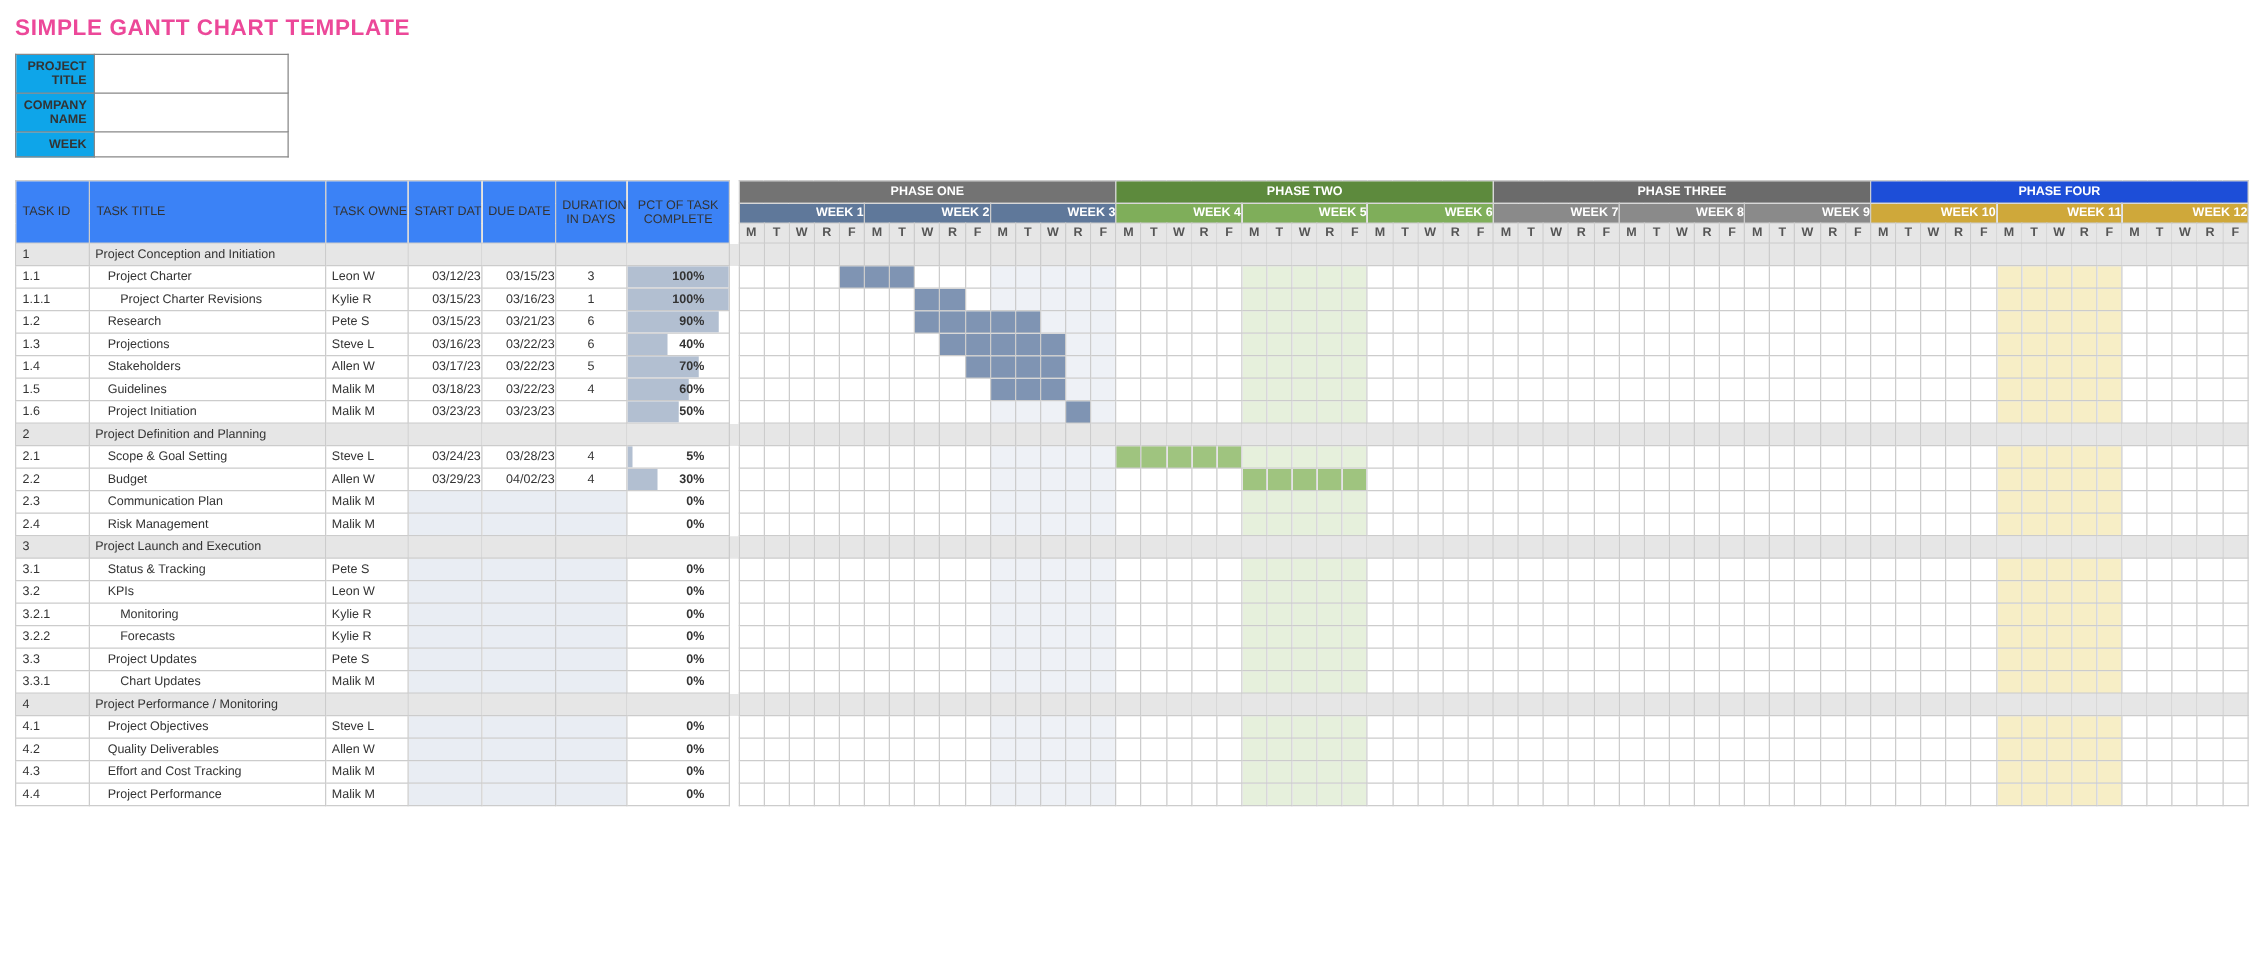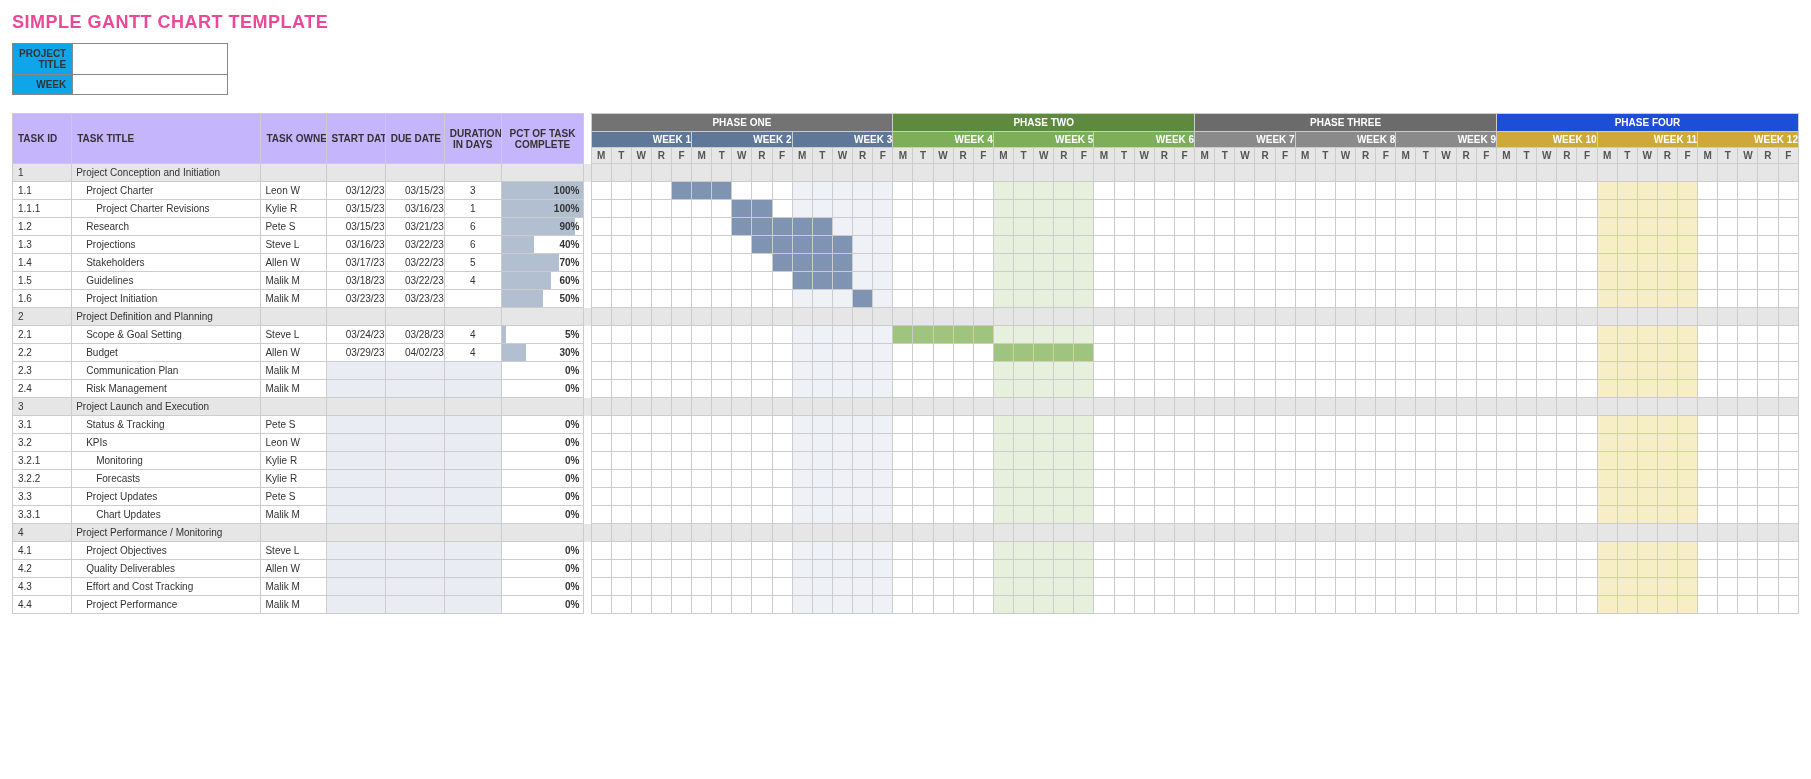--- a/index.html
+++ b/index.html
@@ -63,33 +63,33 @@
   .ph3 { background:#6b6b6b; }
   .ph4 { background:#1d4ed8; }
 
   .week-hdr { color:#fff; font-weight:bold; text-align:right; height:16px; font-size:9px;}
   .w-ph1 { background:#5f789a; }
   .w-ph2 { background:#7fae5a; }
   .w-ph3 { background:#8a8a8a; }
   .w-ph4 { background:#cfa83a; }
 
   .day-hdr { background:#e6e6e6; text-align:center; font-weight:bold; height:16px; font-size:9px; color:#555;}
-  .left-hdr { background:#c4b5fd; font-weight:bold; text-align:left; padding:3px 5px !important; vertical-align:middle;}
+  .left-hdr { background:#3b82f6; font-weight:normal; text-align:left; padding:3px 5px !important; vertical-align:middle;}
 
   .row-data td { height:18px; }
   .row-header td { background:#e6e6e6; height:18px; }
 
   .cell-id    { padding-left:5px !important; }
   .cell-title { padding-left:4px !important; }
   .cell-owner { padding-left:4px !important; }
   .cell-date  { text-align:right; }
   .cell-dur   { text-align:center !important; }
   .cell-pct   { position:relative; }
   .pct-fill   { position:absolute; left:0; top:0; bottom:0; background:#7f94b3; opacity:0.6;}
-  .pct-text   { position:relative; z-index:1; display:block; text-align:right; padding-right:4px; font-weight:bold;}
+  .pct-text   { position:relative; z-index:1; display:block; text-align:right; padding-right:20px; font-weight:bold;}
   .date-blank { background:#e9edf3;}
   .indent1 { padding-left:14px !important; }
   .indent2 { padding-left:24px !important; }
 
   .day-cell { background:#fff; }
   .bar-1 { background:#7f94b3 !important; }
   .bar-2 { background:#9fc47f !important; }
   .tint-1 { background:#eef1f6; }
   .tint-2 { background:#e6f0dc; }
   .tint-4 { background:#f7eec6; }
@@ -98,20 +98,24 @@
 </style>
 </head>
 <body>
 
 <h1>SIMPLE GANTT CHART TEMPLATE</h1>
 
 <table class="meta-table">
   <tbody>
       <tr>
     <td class="meta-label">PROJECT TITLE</td>
+    <td class="meta-val"></td>
+  </tr>
+  <tr>
+    <td class="meta-label">COMPANY NAME</td>
     <td class="meta-val"></td>
   </tr>
   <tr>
     <td class="meta-label">WEEK</td>
     <td class="meta-val"></td>
   </tr>
 </tbody>
   </table>
 
 <table class="gantt" id="gantt">

